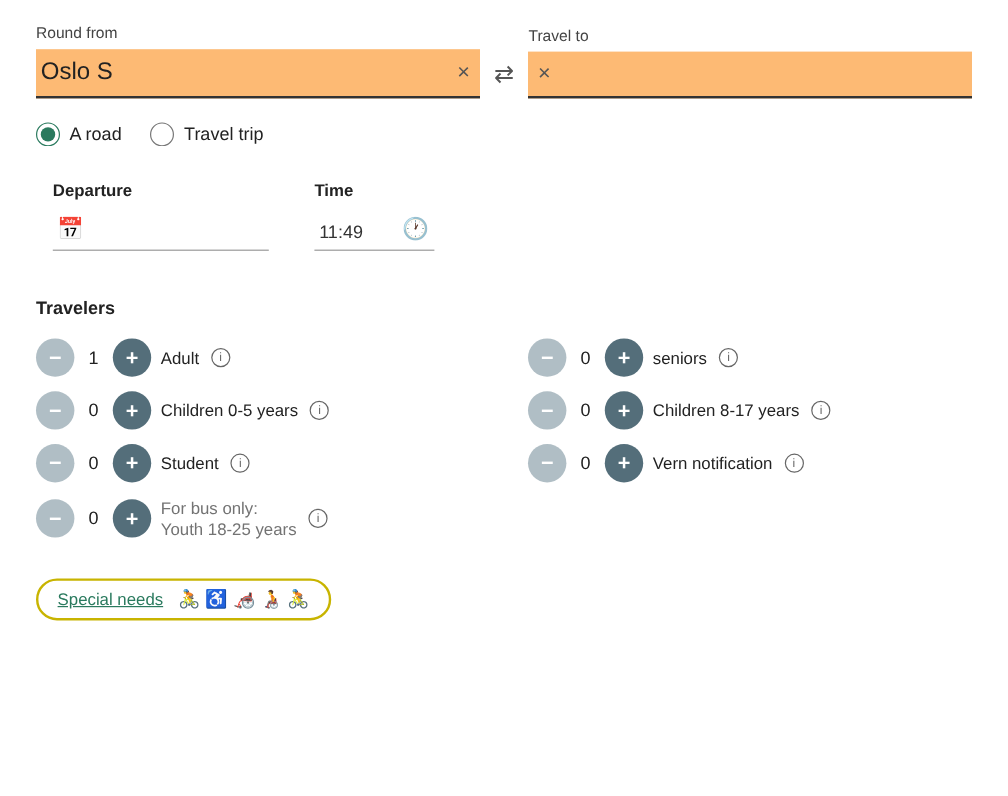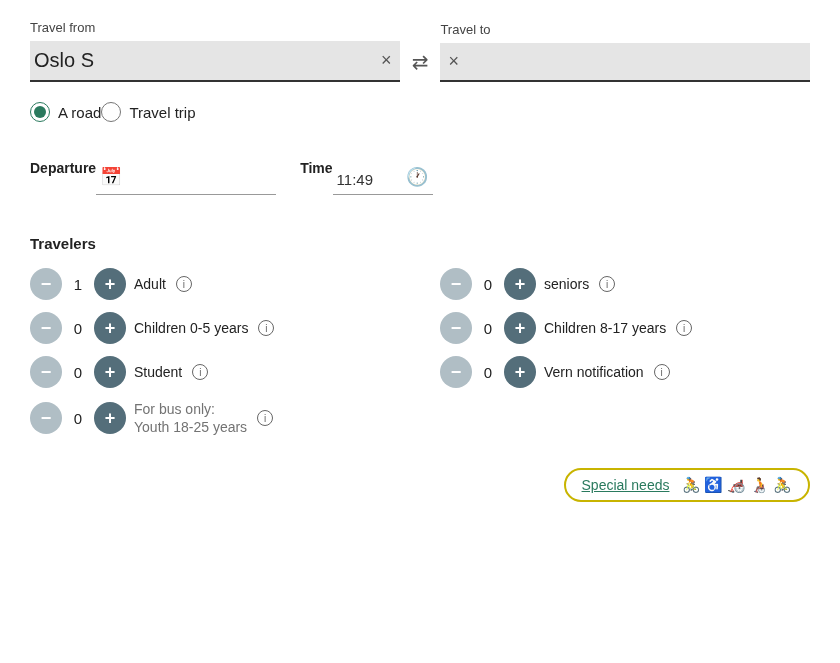--- a/index.html
+++ b/index.html
@@ -24,21 +24,21 @@
       display: block;
       font-size: 13px;
       color: #444;
       margin-bottom: 6px;
     }
     .travel-input-wrap {
       display: flex;
       align-items: center;
       border-bottom: 2px solid #333;
       padding: 8px 4px;
-      background: #e5e5e5;
+      background: #fdba74;
     }
     .travel-input-wrap input {
       border: none;
       background: transparent;
       font-size: 20px;
       font-weight: 500;
       flex: 1;
       outline: none;
       color: #222;
     }
@@ -56,21 +56,22 @@
       cursor: pointer;
       font-size: 20px;
       color: #555;
       padding: 8px 12px;
       margin-top: 20px;
       flex-shrink: 0;
     }
     .radio-group {
       display: flex;
       align-items: flex-end;
-      margin-bottom: 38px;
+      gap: 24px;
+      margin-bottom: 28px;
     }
     .radio-option {
       display: flex;
       align-items: center;
       gap: 8px;
       cursor: pointer;
       font-size: 15px;
     }
     .radio-option input[type="radio"] {
       width: 20px;
@@ -79,21 +80,22 @@
       cursor: pointer;
     }
     .departure-row {
       display: flex;
       align-items: flex-end;
       gap: 24px;
       margin-bottom: 40px;
     }
     .field-group {
       display: flex;
-      flex-direction: row;
+      flex-direction: column;
+      margin-left: 14px;
     }
     .field-group label {
       font-size: 14px;
       font-weight: bold;
       margin-bottom: 8px;
     }
     .input-with-icon {
       display: flex;
       align-items: center;
       border-bottom: 1px solid #999;
@@ -200,21 +202,21 @@
       font-size: 14px;
       color: #737373;
       line-height: 1.3;
     }
   </style>
 </head>
 <body>
 
 <div class="travel-fields">
   <div class="travel-field">
-    <label>Travel from</label>
+    <label>Round from</label>
     <div class="travel-input-wrap">
       <input type="text" value="Oslo S" style="">
       <button class="clear-btn">×</button>
     </div>
   </div>
   <button class="swap-btn">⇄</button>
   <div class="travel-field">
     <label>Travel to</label>
     <div class="travel-input-wrap">
       <button class="clear-btn">×</button>
@@ -308,18 +310,18 @@
       <div class="bus-row">
         <span class="bus-label">For bus only:</span>
         <span class="bus-label">Youth 18-25 years</span>
       </div>
       <span class="info-icon">i</span>
     </div>
 
   </div>
 </div>
 
-<div style="margin-top: 16px; text-align: right;">
+<div style="margin-top: 16px;">
   <div class="special-needs-wrap">
     <a class="special-needs-link">Special needs</a>
     <span class="special-icons">🚴 ♿ 🦽 🧑‍🦽 🚴</span>
   </div>
 </div>
 
 </body></html>

